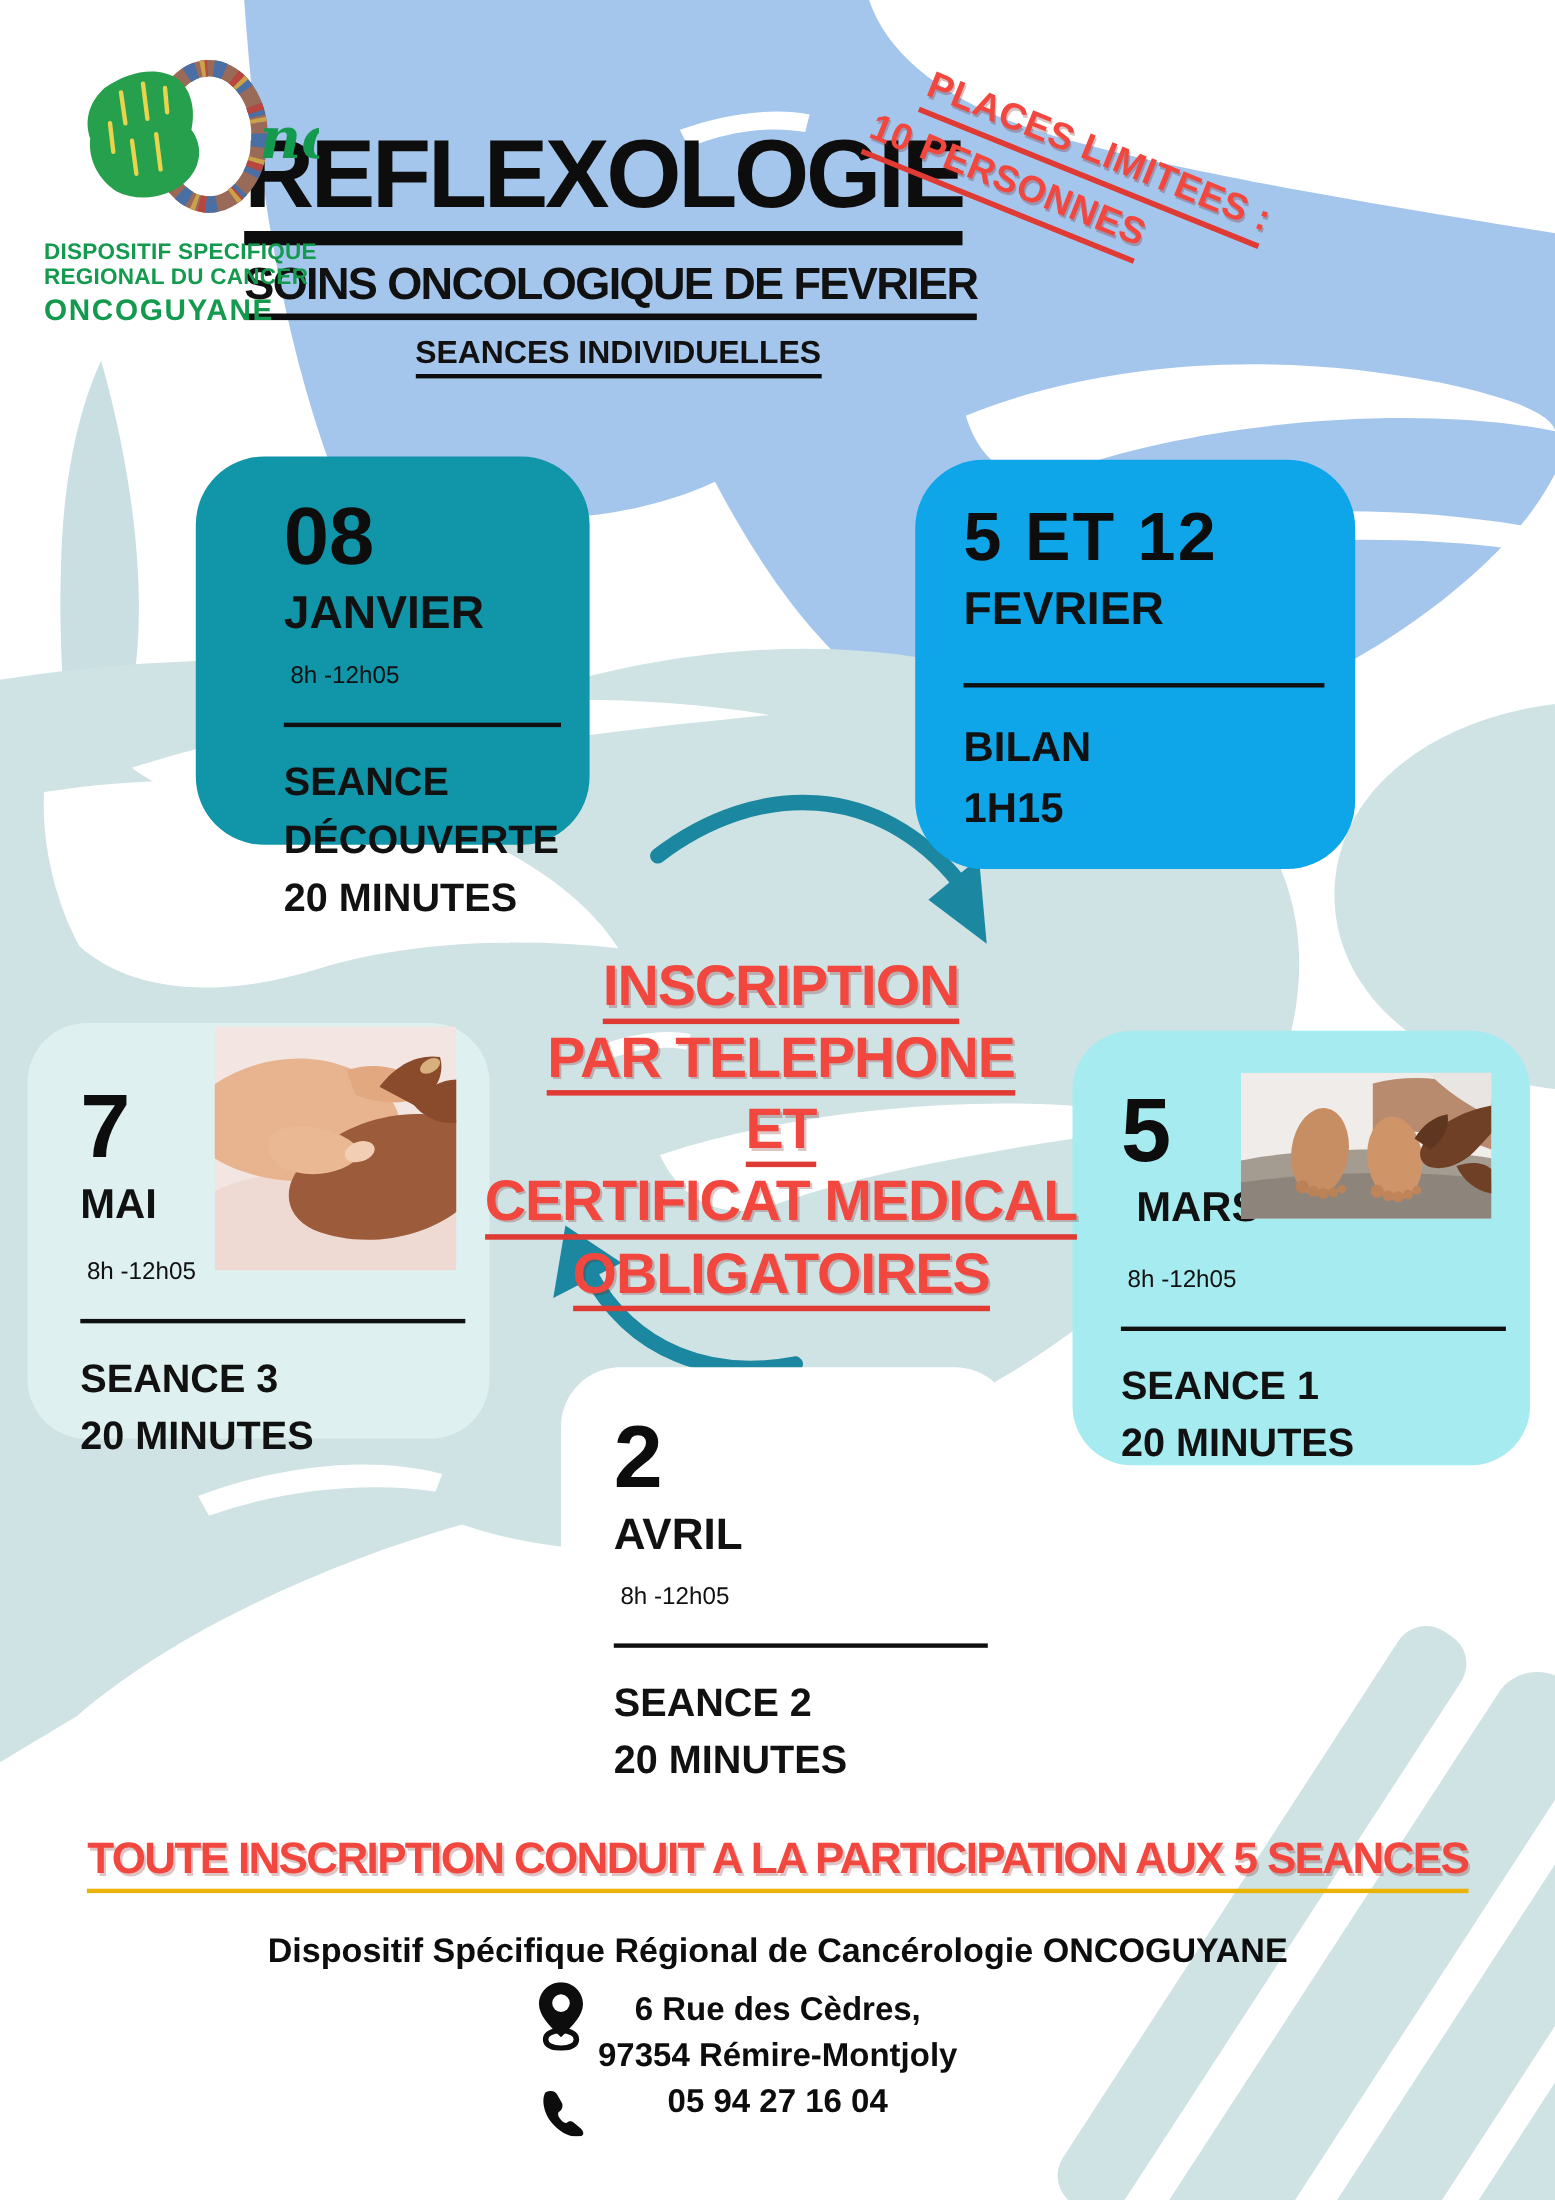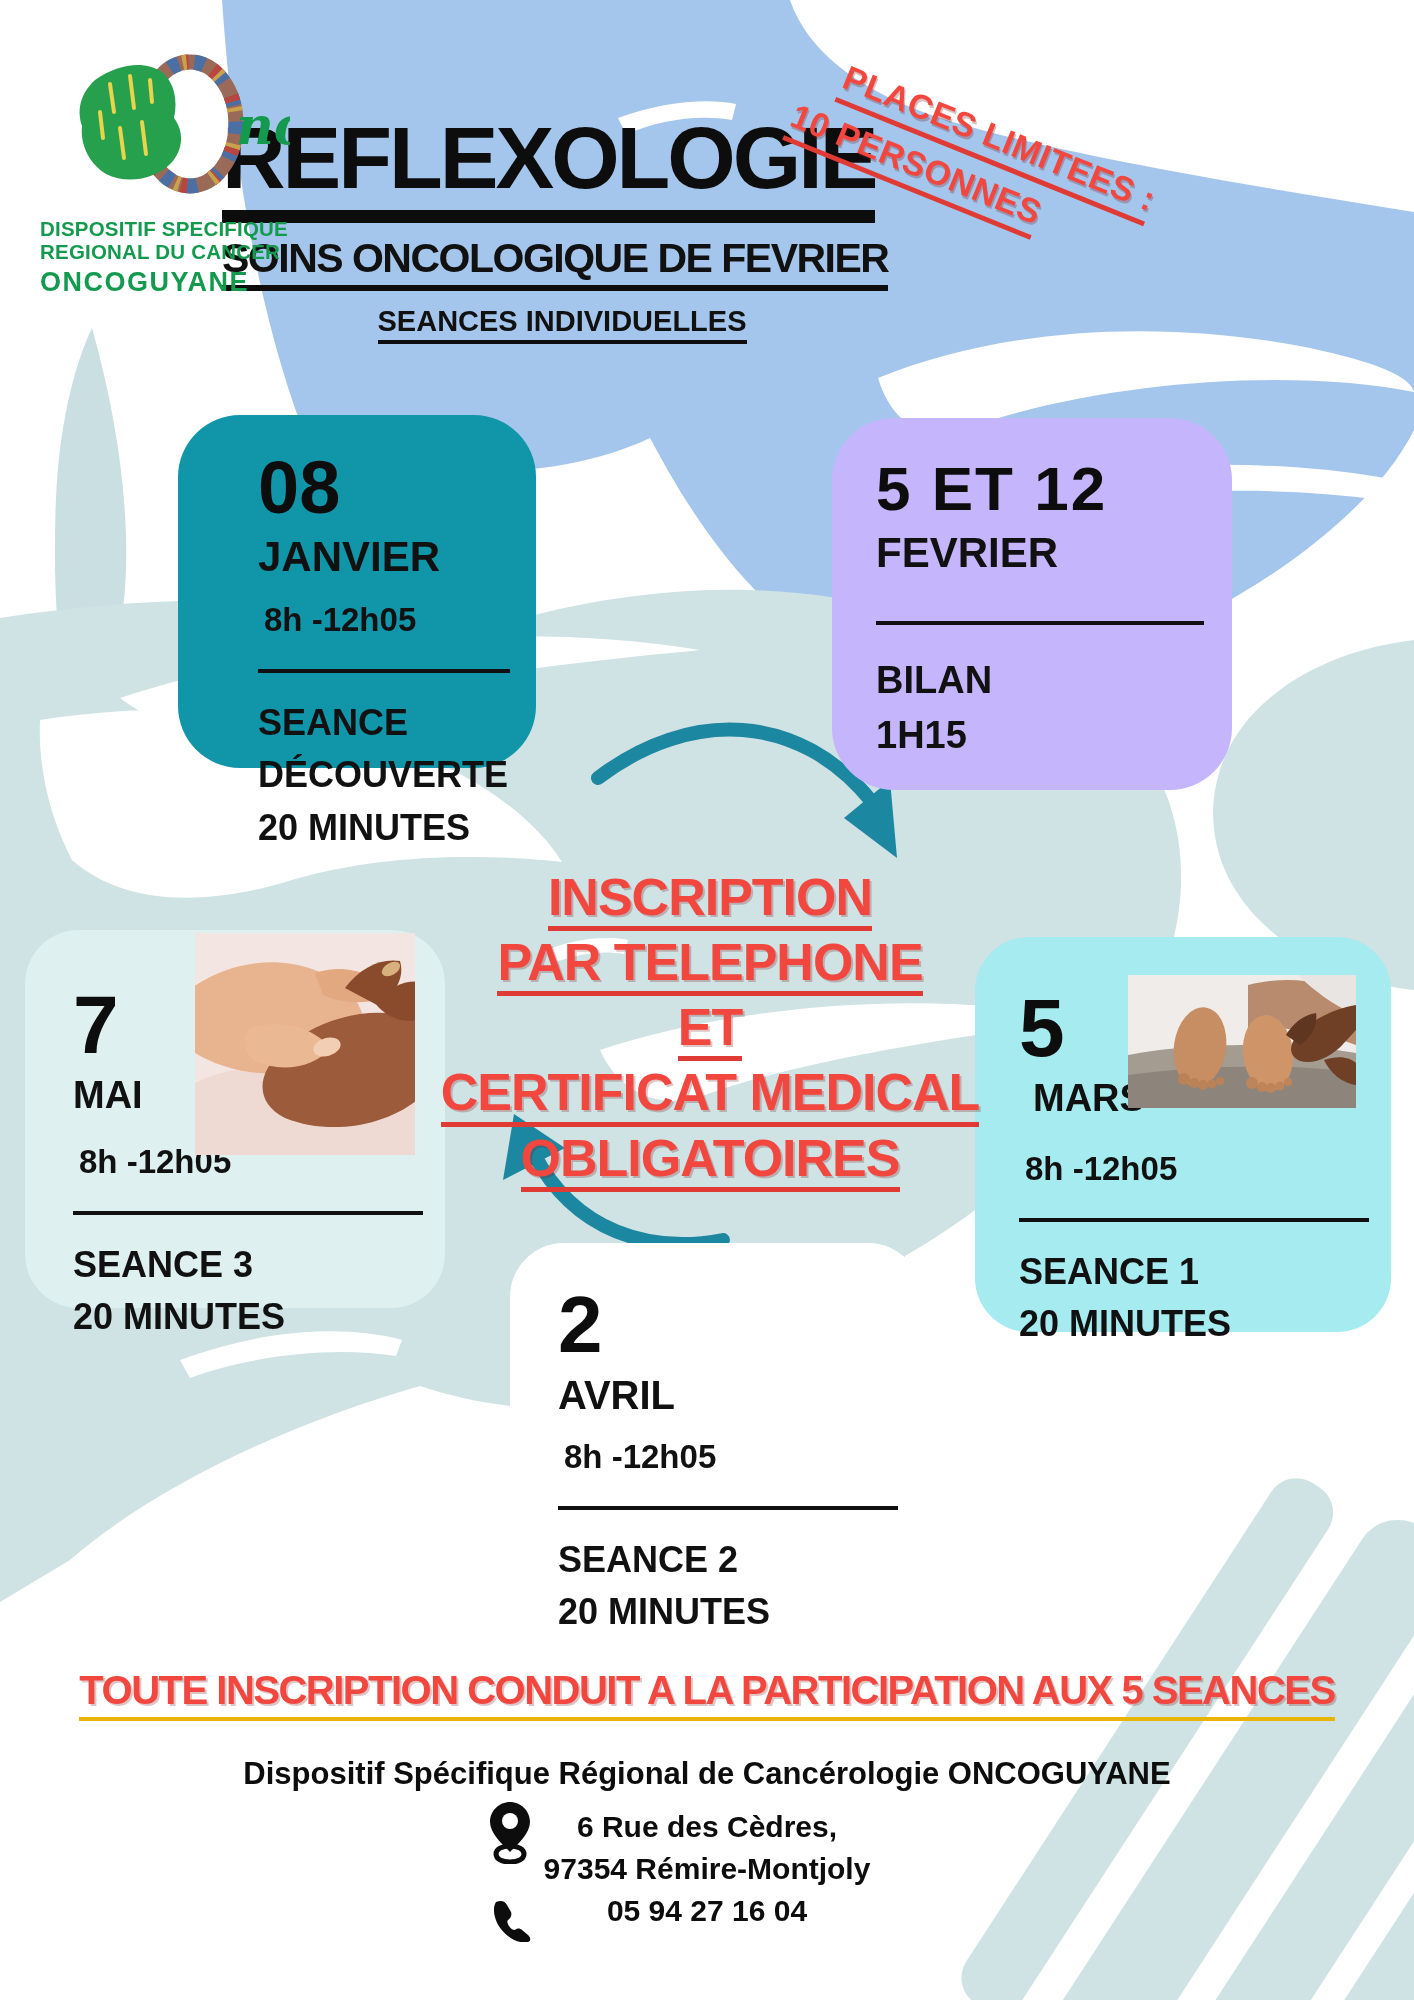--- a/index.html
+++ b/index.html
@@ -42,27 +42,27 @@
     color:#f2473f; font-weight:bold; font-size:34px; letter-spacing:0.5px;
     text-shadow:2px 2px 0 rgba(120,25,25,0.28);
   }
   .badge .bline{display:inline-block; border-bottom:5px solid #e03a34; padding-bottom:3px;}
   .badge .b2{margin-left:-34px; margin-top:8px;}
 
   
   .card{position:absolute; box-sizing:border-box; z-index:2;}
   .card .day{font-weight:bold; font-size:78px; line-height:0.95; color:#0d0d0d;}
   .card .month{font-size:42px; font-weight:bold; margin-top:10px;}
-  .card .time{font-size:33px; font-weight:bold; margin-top:20px; padding-left:6px;}
+  .card .time{font-size:22px; font-weight:normal; margin-top:20px; padding-left:6px;}
   .card .rule{height:4px; background:#101010; margin-top:30px;}
   .card .desc{font-size:36px; font-weight:bold; margin-top:24px; line-height:1.45;}
 
   .card-janvier{left:178px; top:415px; width:358px; height:353px; background:#1095a9; border-radius:62px; padding:38px 26px 0 80px;}
   .card-janvier .day{font-size:74px;}
-  .card-fevrier{left:832px; top:418px; width:400px; height:372px; background:#c4b5fd; border-radius:62px; padding:42px 28px 0 44px;}
+  .card-fevrier{left:832px; top:418px; width:400px; height:372px; background:#0ea5e9; border-radius:62px; padding:42px 28px 0 44px;}
   .card-fevrier .day{font-size:62px; letter-spacing:2px;}
   .card-fevrier .rule{margin-top:44px;}
   .card-fevrier .desc{font-size:38px; margin-top:28px;}
   .card-mai{left:25px; top:930px; width:420px; height:378px; background:#dff0f0; border-radius:54px; padding:56px 22px 0 48px;}
   .card-mai .day{font-size:82px;}
   .card-mai .month{font-size:38px;}
   .card-mai .time{margin-top:26px;}
   .card-mars{left:975px; top:937px; width:416px; height:395px; background:#a5ebef; border-radius:54px; padding:52px 22px 0 44px;}
   .card-mars .day{font-size:82px;}
   .card-mars .month{font-size:38px; padding-left:14px;}

